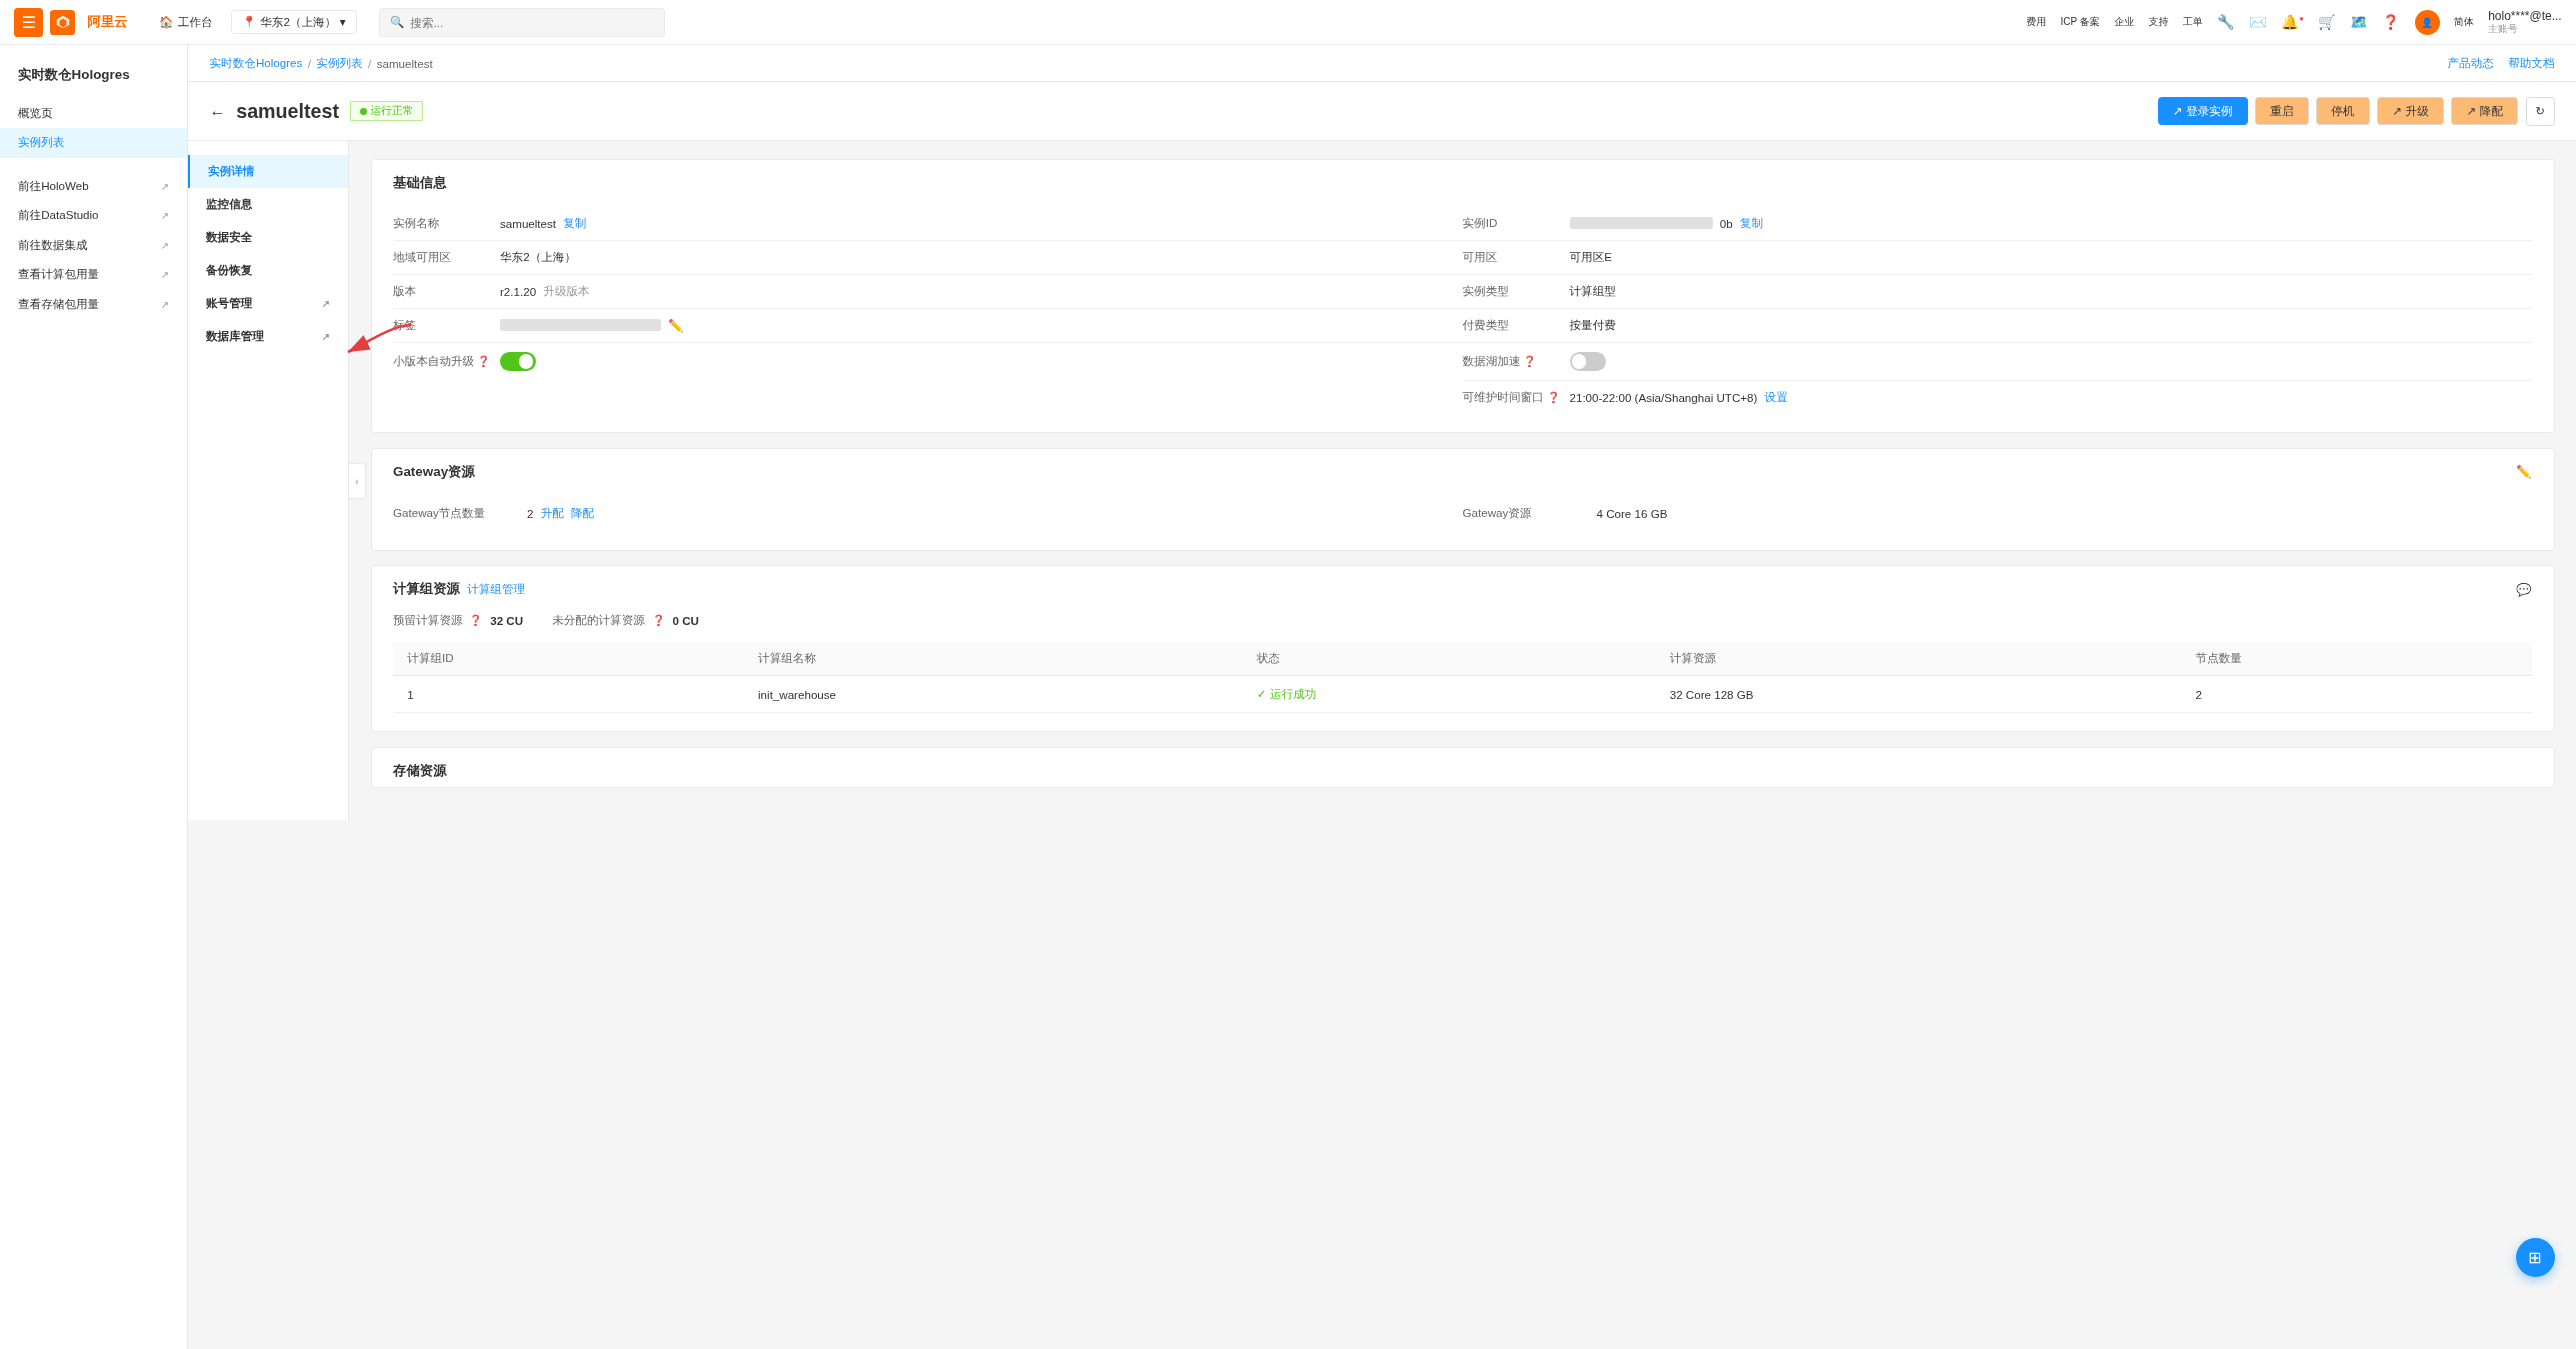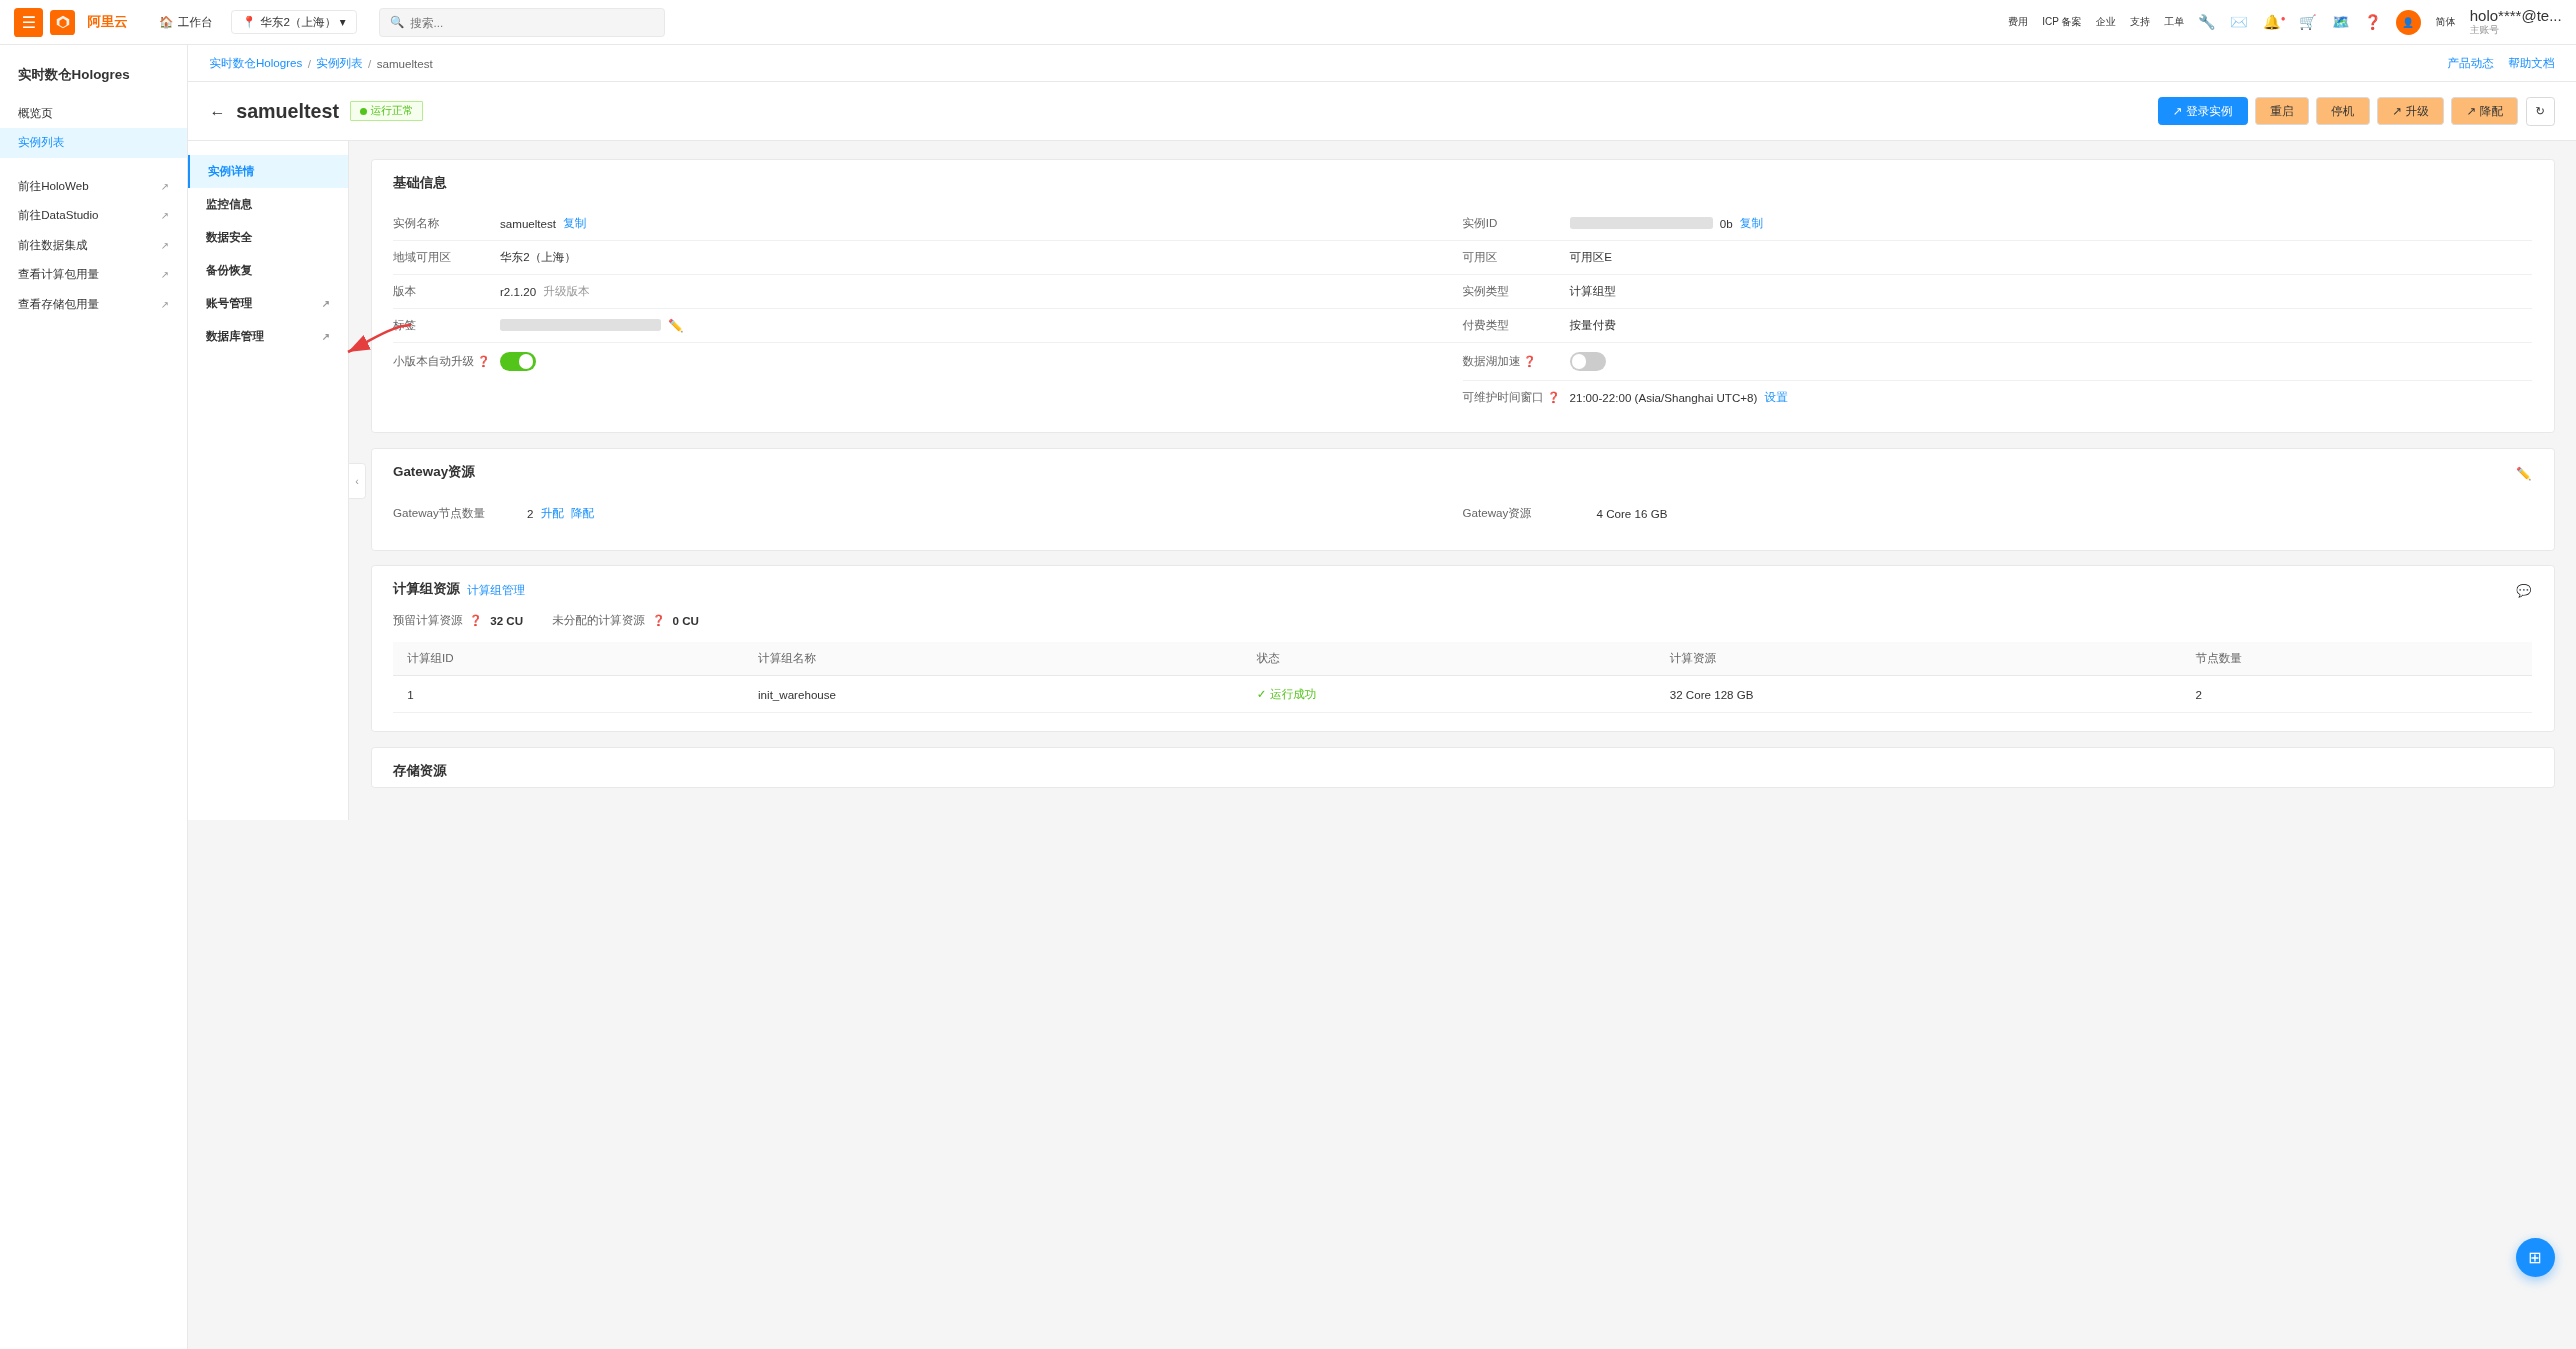--- a/index.html
+++ b/index.html
@@ -39,21 +39,21 @@
     }
     .nav-search input {
       border: none; background: transparent; outline: none; font-size: 11.6px; color: #999; flex: 1;
     }
     .nav-right { margin-left: auto; display: flex; align-items: center; gap: 14.3px; }
     .nav-right-item { color: #333; cursor: pointer; font-size: 10px; }
     .nav-avatar {
       width: 25px; height: 25px; border-radius: 50%; background: #ff6a00;
       display: flex; align-items: center; justify-content: center; color: white; font-size: 9.8px;
     }
-    .nav-user { font-size: 15px; color: #333; }
+    .nav-user { font-size: 12px; color: #333; }
 
     
     .layout { display: flex; margin-top: 45px; height: calc(100vh - 45px); }
 
     
     .sidebar {
       width: 188px; background: #fff; border-right: 0.9px solid #e8e8e8;
       overflow-y: auto; flex-shrink: 0; padding: 14.3px 0;
     }
     .sidebar-title { font-size: 13.4px; font-weight: bold; color: #333; padding: 7.2px 18px 14.3px; }
@@ -118,21 +118,21 @@
       display: flex; align-items: center; justify-content: space-between; font-weight: bold;
     }
     .left-menu-item.active { color: #1890ff; border-left: 2.7px solid #1890ff; background: #e6f7ff; }
     .left-menu-ext { color: #999; font-size: 9.8px; }
 
     
     .detail-content { flex: 1; padding: 18px 21.5px; }
 
     
     .section { background: #fff; margin-bottom: 14.3px; border-radius: 3.6px; border: 0.9px solid #e8e8e8; }
-    .section-header { padding: 14.3px 21.5px 7.2px; font-size: 13.4px; font-weight: bold; color: #333; display: flex; align-items: flex-end; gap: 7.2px; }
+    .section-header { padding: 14.3px 21.5px 7.2px; font-size: 13.4px; font-weight: bold; color: #333; display: flex; align-items: center; gap: 7.2px; }
     .section-link { color: #1890ff; font-size: 11.6px; font-weight: normal; cursor: pointer; }
     .section-body { padding: 7.2px 21.5px 18px; }
 
     
     .info-grid { display: grid; grid-template-columns: 1fr 1fr; gap: 0; }
     .info-row { display: flex; align-items: center; padding: 9px 0; border-bottom: 0.9px solid #f0f0f0; }
     .info-row:last-child { border-bottom: none; }
     .info-label { width: 107px; color: #666; font-size: 11.6px; flex-shrink: 0; }
     .info-value { color: #333; font-size: 11.6px; display: flex; align-items: center; gap: 7.2px; }
     .info-link { color: #1890ff; cursor: pointer; }

